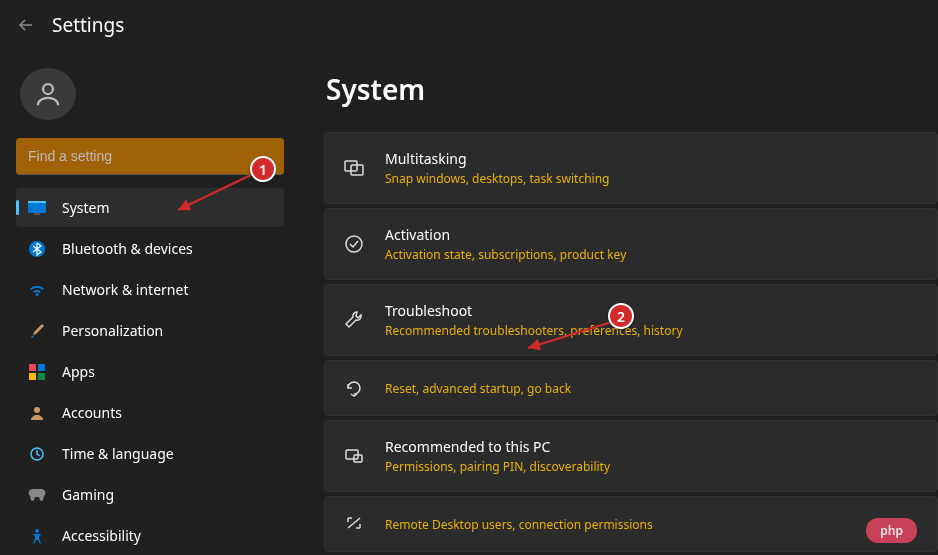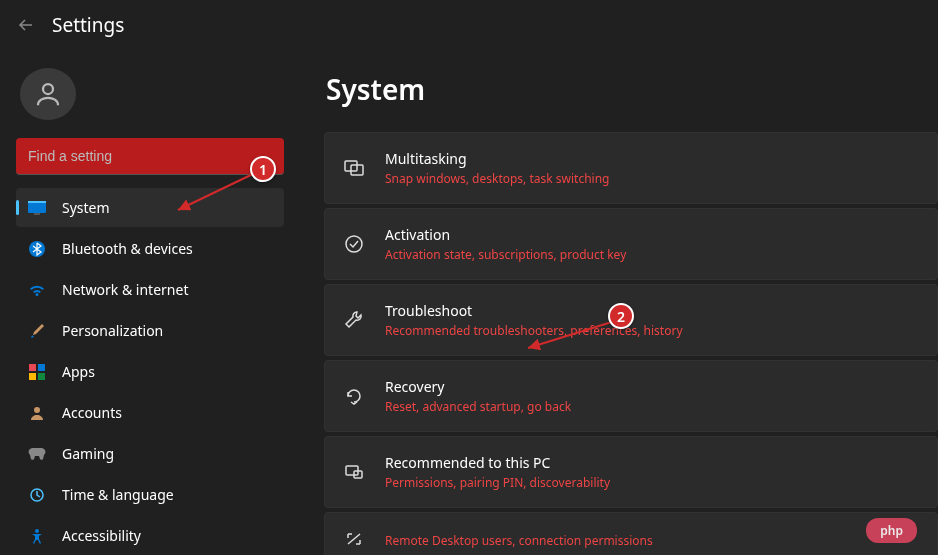--- a/index.html
+++ b/index.html
@@ -29,21 +29,21 @@
       flex-direction: column;
     }
     .avatar {
       width: 56px; height: 56px;
       border-radius: 50%;
       background: #3a3a3a;
       display: flex; align-items: center; justify-content: center;
       margin: 10px 0 18px 4px;
     }
     .search {
-      background: #b91c1c;
+      background: #a16207;
       border: none;
       border-bottom: 1px solid #555;
       border-radius: 4px;
       padding: 10px 12px;
       color: #ccc;
       font-size: 14px;
       margin-bottom: 13px;
       width: 100%;
     }
     .search::placeholder { color: #bbb; }
@@ -86,21 +86,21 @@
       border-radius: 4px;
       padding: 16px 18px;
       display: flex;
       align-items: center;
       gap: 20px;
       cursor: pointer;
     }
     .card-icon { width: 22px; height: 22px; display: flex; align-items: center; justify-content: center; color: #e0e0e0; flex-shrink: 0; }
     .card-text { display: flex; flex-direction: column; gap: 2px; }
     .card-title { font-size: 14px; color: #fff; }
-    .card-sub { font-size: 12px; color: #ef4444; }
+    .card-sub { font-size: 12px; color: #eab308; }
     
     .annot-circle {
       position: absolute;
       width: 26px; height: 26px;
       border-radius: 50%;
       background: #d22a2a;
       border: 2px solid #fff;
       color: #fff;
       font-weight: 600;
       display: flex; align-items: center; justify-content: center;
@@ -193,37 +193,37 @@
         <span class="nav-icon">
           <svg width="16" height="16" viewBox="0 0 16 16" fill="#c89664">
               <circle cx="8" cy="5" r="3"></circle>
               <path d="M2 15c0-3 3-5 6-5s6 2 6 5z"></path>
             </svg>
         </span>
         <span class="nav-label">Accounts</span>
       </div>
       <div class="nav-item">
         <span class="nav-icon">
-          <svg width="18" height="12" viewBox="0 0 18 12" fill="#888">
-              <path d="M4 0h10a4 4 0 012 7l-1 4a2 2 0 01-3 0l-1-3H7l-1 3a2 2 0 01-3 0L2 7a4 4 0 012-7z"></path>
-            </svg>
-        </span>
-        <span class="nav-label">Gaming</span>
-      </div>
-      <div class="nav-item">
-        <span class="nav-icon">
           <svg width="16" height="16" viewBox="0 0 16 16" fill="none" stroke="#4cc2ff" stroke-width="1.5">
               <circle cx="8" cy="8" r="6"></circle>
               <path d="M8 4v4l3 2"></path>
             </svg>
         </span>
         <span class="nav-label">Time &amp; language</span>
       </div>
       <div class="nav-item">
         <span class="nav-icon">
+          <svg width="18" height="12" viewBox="0 0 18 12" fill="#888">
+              <path d="M4 0h10a4 4 0 012 7l-1 4a2 2 0 01-3 0l-1-3H7l-1 3a2 2 0 01-3 0L2 7a4 4 0 012-7z"></path>
+            </svg>
+        </span>
+        <span class="nav-label">Gaming</span>
+      </div>
+      <div class="nav-item">
+        <span class="nav-icon">
           <svg width="16" height="16" viewBox="0 0 16 16" fill="#0078d4">
               <circle cx="8" cy="3" r="2"></circle>
               <path d="M3 6h10l-3 2v3l2 4-1 1-2-4h-2l-2 4-1-1 2-4V8z"></path>
             </svg>
         </span>
         <span class="nav-label">Accessibility</span>
       </div>
     </div>
   </div>
 
@@ -267,21 +267,20 @@
       </div>
       <div class="card">
         <span class="card-icon">
           <svg width="20" height="20" viewBox="0 0 20 20" fill="none" stroke="#ddd" stroke-width="1.5">
               <path d="M4 10a6 6 0 116 6"></path>
               <path d="M4 6v4h4"></path>
               <path d="M7 16l3 2 3-2"></path>
             </svg>
         </span>
         <div class="card-text">
-          <span class="card-title">Recovery</span>
           <span class="card-sub">Reset, advanced startup, go back</span>
         </div>
       </div>
       <div class="card">
         <span class="card-icon">
           <svg width="20" height="20" viewBox="0 0 20 20" fill="none" stroke="#ddd" stroke-width="1.5">
               <rect x="2" y="4" width="12" height="9" rx="1"></rect>
               <rect x="10" y="9" width="8" height="7" rx="1"></rect>
             </svg>
         </span>

